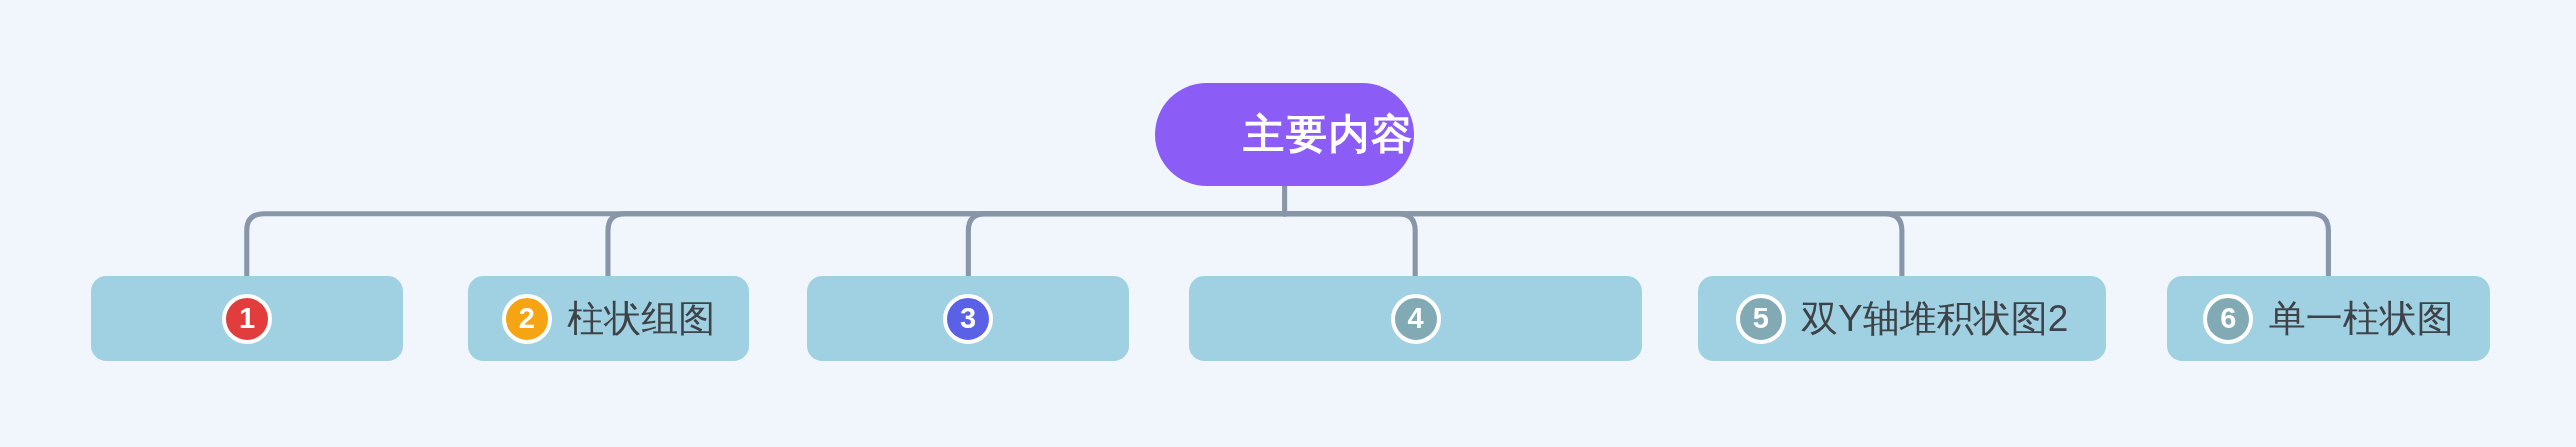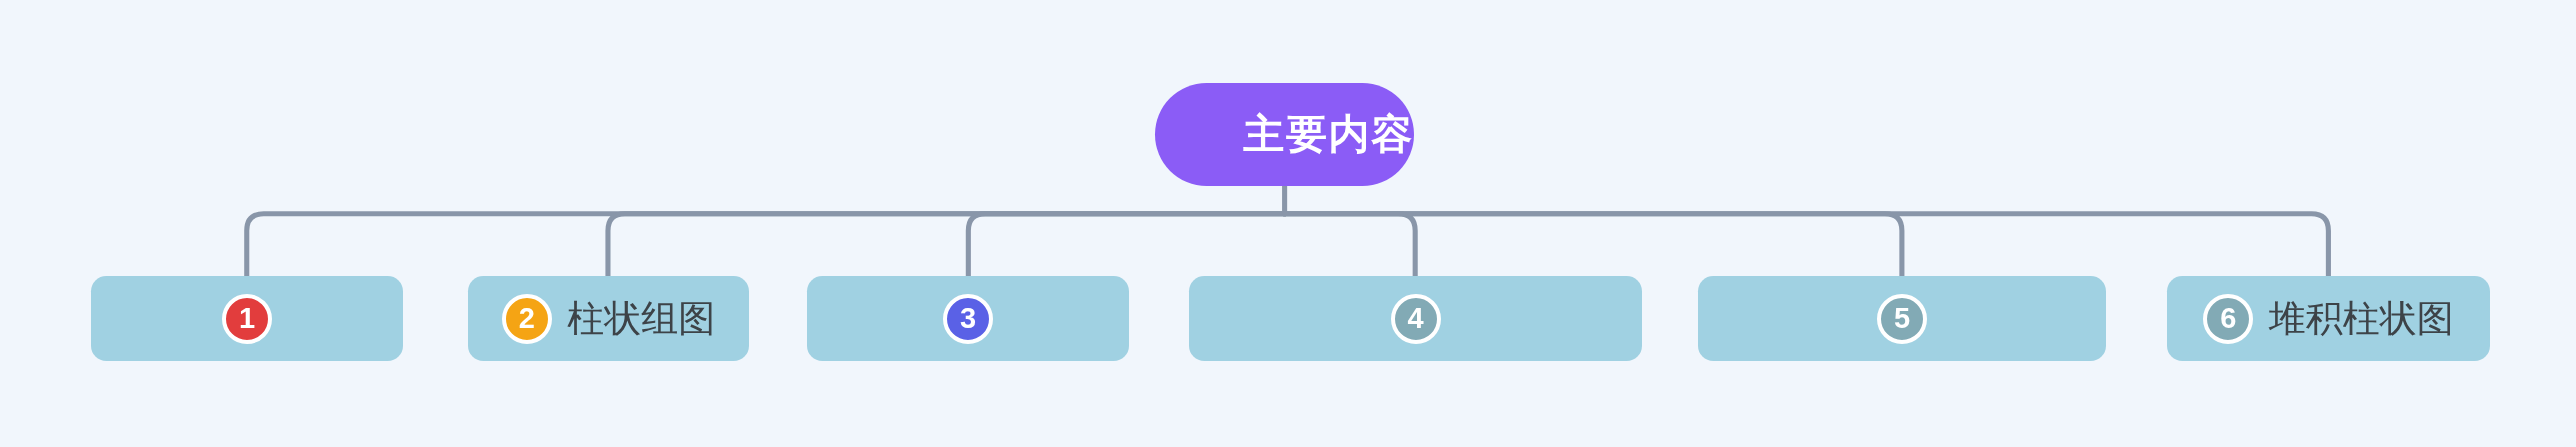--- a/index.html
+++ b/index.html
@@ -91,21 +91,22 @@
   <div class="child-node n3" style="background-color: rgb(160, 209, 226); color: rgb(61, 67, 72);">
     <span class="badge" style="background-color: rgb(90, 97, 230); color: rgb(255, 255, 255);">3</span>
   </div>
 
   <div class="child-node n4" style="background-color: rgb(160, 209, 226); color: rgb(61, 67, 72);">
     <span class="badge" style="background-color: rgb(130, 170, 181); color: rgb(255, 255, 255);">4</span>
   </div>
 
   <div class="child-node n5" style="background-color: rgb(160, 209, 226); color: rgb(61, 67, 72);">
     <span class="badge" style="background-color: rgb(130, 170, 181); color: rgb(255, 255, 255);">5</span>
+    <span class="node-label">双Y轴堆积状图2</span>
   </div>
 
   <div class="child-node n6" style="background-color: rgb(160, 209, 226); color: rgb(61, 67, 72);">
     <span class="badge" style="background-color: rgb(130, 170, 181); color: rgb(255, 255, 255);">6</span>
-    <span class="node-label">堆积柱状图</span>
+    <span class="node-label">单一柱状图</span>
   </div>
 
 </div>
 
 
 </body></html>

